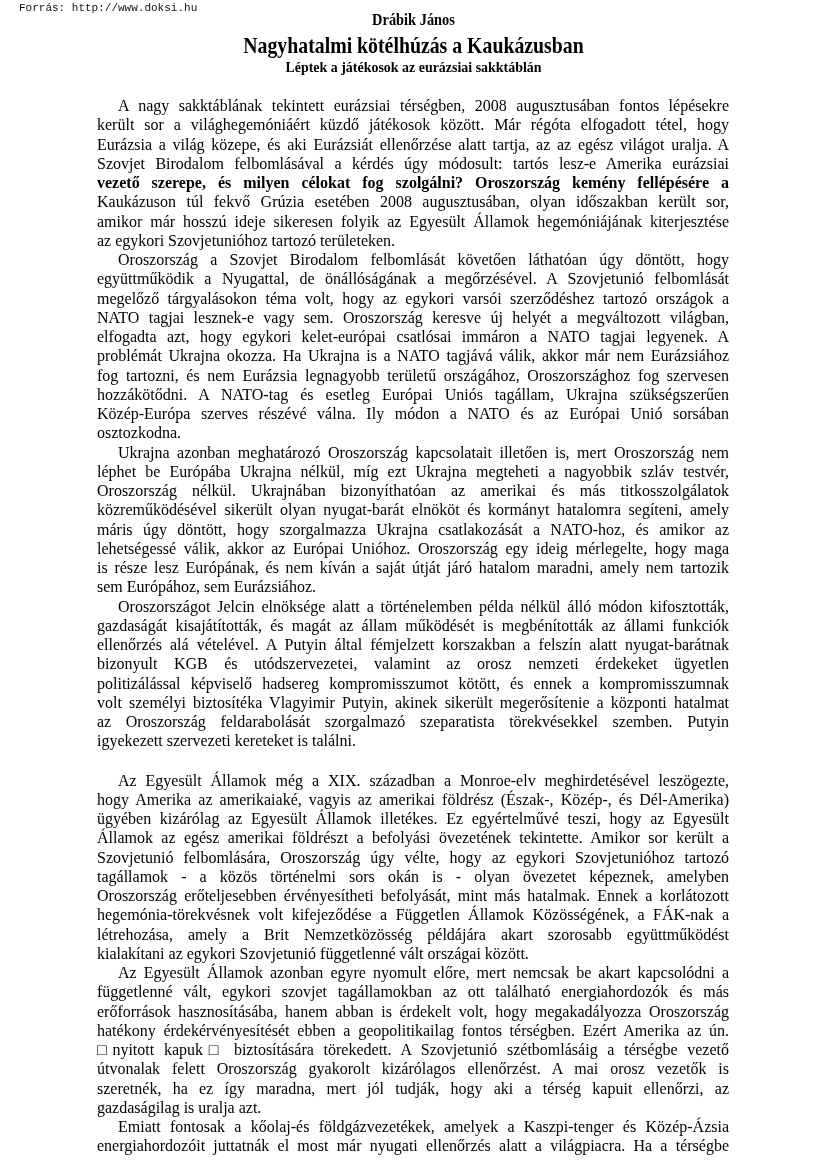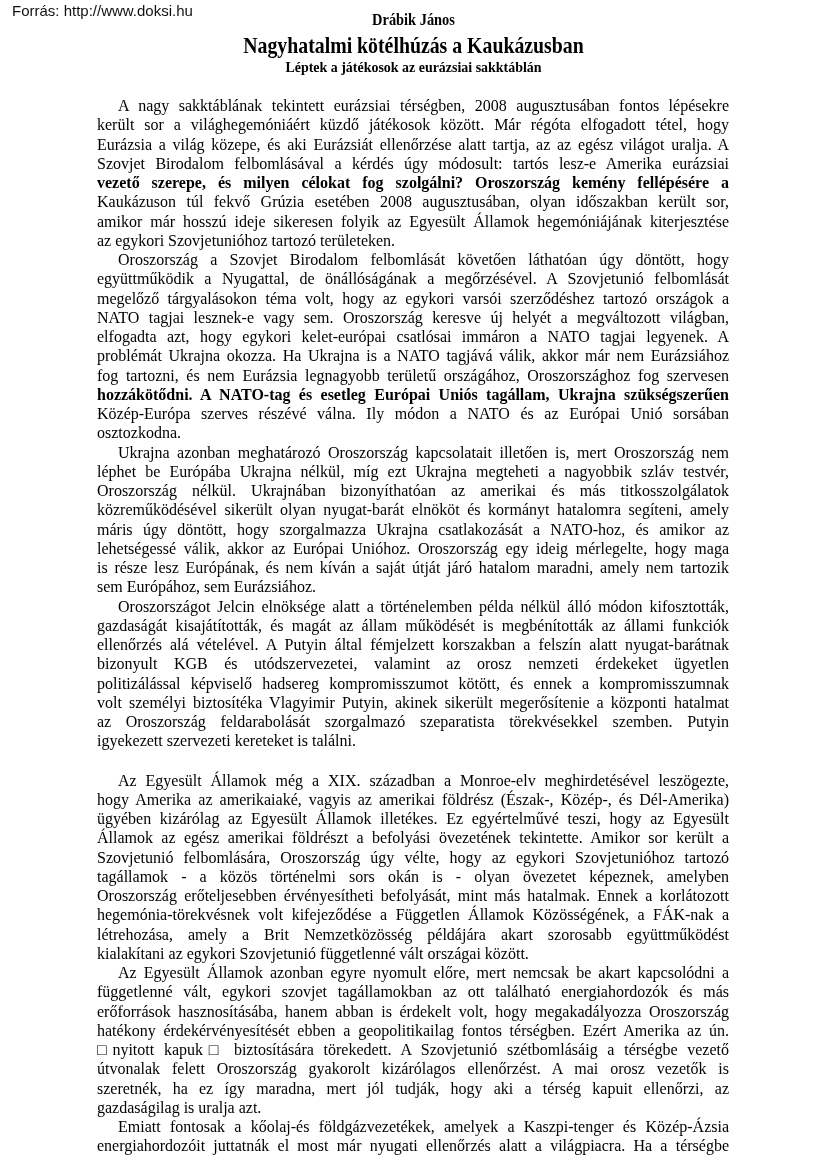--- a/index.html
+++ b/index.html
@@ -1,19 +1,19 @@
 <!DOCTYPE html>
 <html><head>
 <meta charset="utf-8">
 <style>
   html, body { margin: 0; padding: 0; background: #ffffff; }
   body { width: 827px; height: 1170px; position: relative; overflow: hidden; color: #000; }
   .source {
-    position: absolute; left: 12px; top: 2px;
-    font-family: Liberation Sans, sans-serif; font-size: 15px; color: #111;
+    position: absolute; left: 19px; top: 2px;
+    font-family: Liberation Mono, monospace; font-size: 11px; color: #111;
   }
   .header { position: absolute; left: 0; width: 827px; text-align: center;
     font-family: "Liberation Serif", serif; font-weight: bold; }
   .author { top: 11px; font-size: 16px; transform: scaleX(0.9); }
   .title { top: 33px; font-size: 22.5px; transform: scaleX(0.88); }
   .subtitle { top: 58px; font-size: 15.5px; transform: scaleX(0.9); }
   .body {
     position: absolute; left: 97px; top: 96px; width: 632px;
     font-family: "Liberation Serif", serif; font-size: 16px; line-height: 19.25px;
   }
@@ -43,21 +43,21 @@
       <span class="line last" style="white-space: normal; height: 19.25px; overflow: hidden;">az egykori Szovjetunióhoz tartozó területeken.</span>
     </div>
     <div class="para">
       <span class="line indent" style="white-space: normal; height: 19.25px; overflow: hidden;">Oroszország a Szovjet Birodalom felbomlását követően láthatóan úgy döntött, hogy</span>
       <span class="line" style="white-space: normal; height: 19.25px; overflow: hidden;">együttműködik a Nyugattal, de önállóságának a megőrzésével. A Szovjetunió felbomlását</span>
       <span class="line" style="white-space: normal; height: 19.25px; overflow: hidden;">megelőző tárgyalásokon téma volt, hogy az egykori varsói szerződéshez tartozó országok a</span>
       <span class="line" style="white-space: normal; height: 19.25px; overflow: hidden;">NATO tagjai lesznek-e vagy sem. Oroszország keresve új helyét a megváltozott világban,</span>
       <span class="line" style="white-space: normal; height: 19.25px; overflow: hidden;">elfogadta azt, hogy egykori kelet-európai csatlósai immáron a NATO tagjai legyenek. A</span>
       <span class="line" style="white-space: normal; height: 19.25px; overflow: hidden;">problémát Ukrajna okozza. Ha Ukrajna is a NATO tagjává válik, akkor már nem Eurázsiához</span>
       <span class="line" style="white-space: normal; height: 19.25px; overflow: hidden;">fog tartozni, és nem Eurázsia legnagyobb területű országához, Oroszországhoz fog szervesen</span>
-      <span class="line" style="white-space: normal; height: 19.25px; overflow: hidden; font-weight: bold;">hozzákötődni. A NATO-tag és esetleg Európai Uniós tagállam, Ukrajna szükségszerűen</span>
+      <span class="line" style="white-space: normal; height: 19.25px; overflow: hidden;">hozzákötődni. A NATO-tag és esetleg Európai Uniós tagállam, Ukrajna szükségszerűen</span>
       <span class="line" style="white-space: normal; height: 19.25px; overflow: hidden;">Közép-Európa szerves részévé válna. Ily módon a NATO és az Európai Unió sorsában</span>
       <span class="line last" style="white-space: normal; height: 19.25px; overflow: hidden;">osztozkodna.</span>
     </div>
     <div class="para">
       <span class="line indent" style="white-space: normal; height: 19.25px; overflow: hidden;">Ukrajna azonban meghatározó Oroszország kapcsolatait illetően is, mert Oroszország nem</span>
       <span class="line" style="white-space: normal; height: 19.25px; overflow: hidden;">léphet be Európába Ukrajna nélkül, míg ezt Ukrajna megteheti a nagyobbik szláv testvér,</span>
       <span class="line" style="white-space: normal; height: 19.25px; overflow: hidden;">Oroszország nélkül. Ukrajnában bizonyíthatóan az amerikai és más titkosszolgálatok</span>
       <span class="line" style="white-space: normal; height: 19.25px; overflow: hidden;">közreműködésével sikerült olyan nyugat-barát elnököt és kormányt hatalomra segíteni, amely</span>
       <span class="line" style="white-space: normal; height: 19.25px; overflow: hidden;">máris úgy döntött, hogy szorgalmazza Ukrajna csatlakozását a NATO-hoz, és amikor az</span>
       <span class="line" style="white-space: normal; height: 19.25px; overflow: hidden;">lehetségessé válik, akkor az Európai Unióhoz. Oroszország egy ideig mérlegelte, hogy maga</span>

